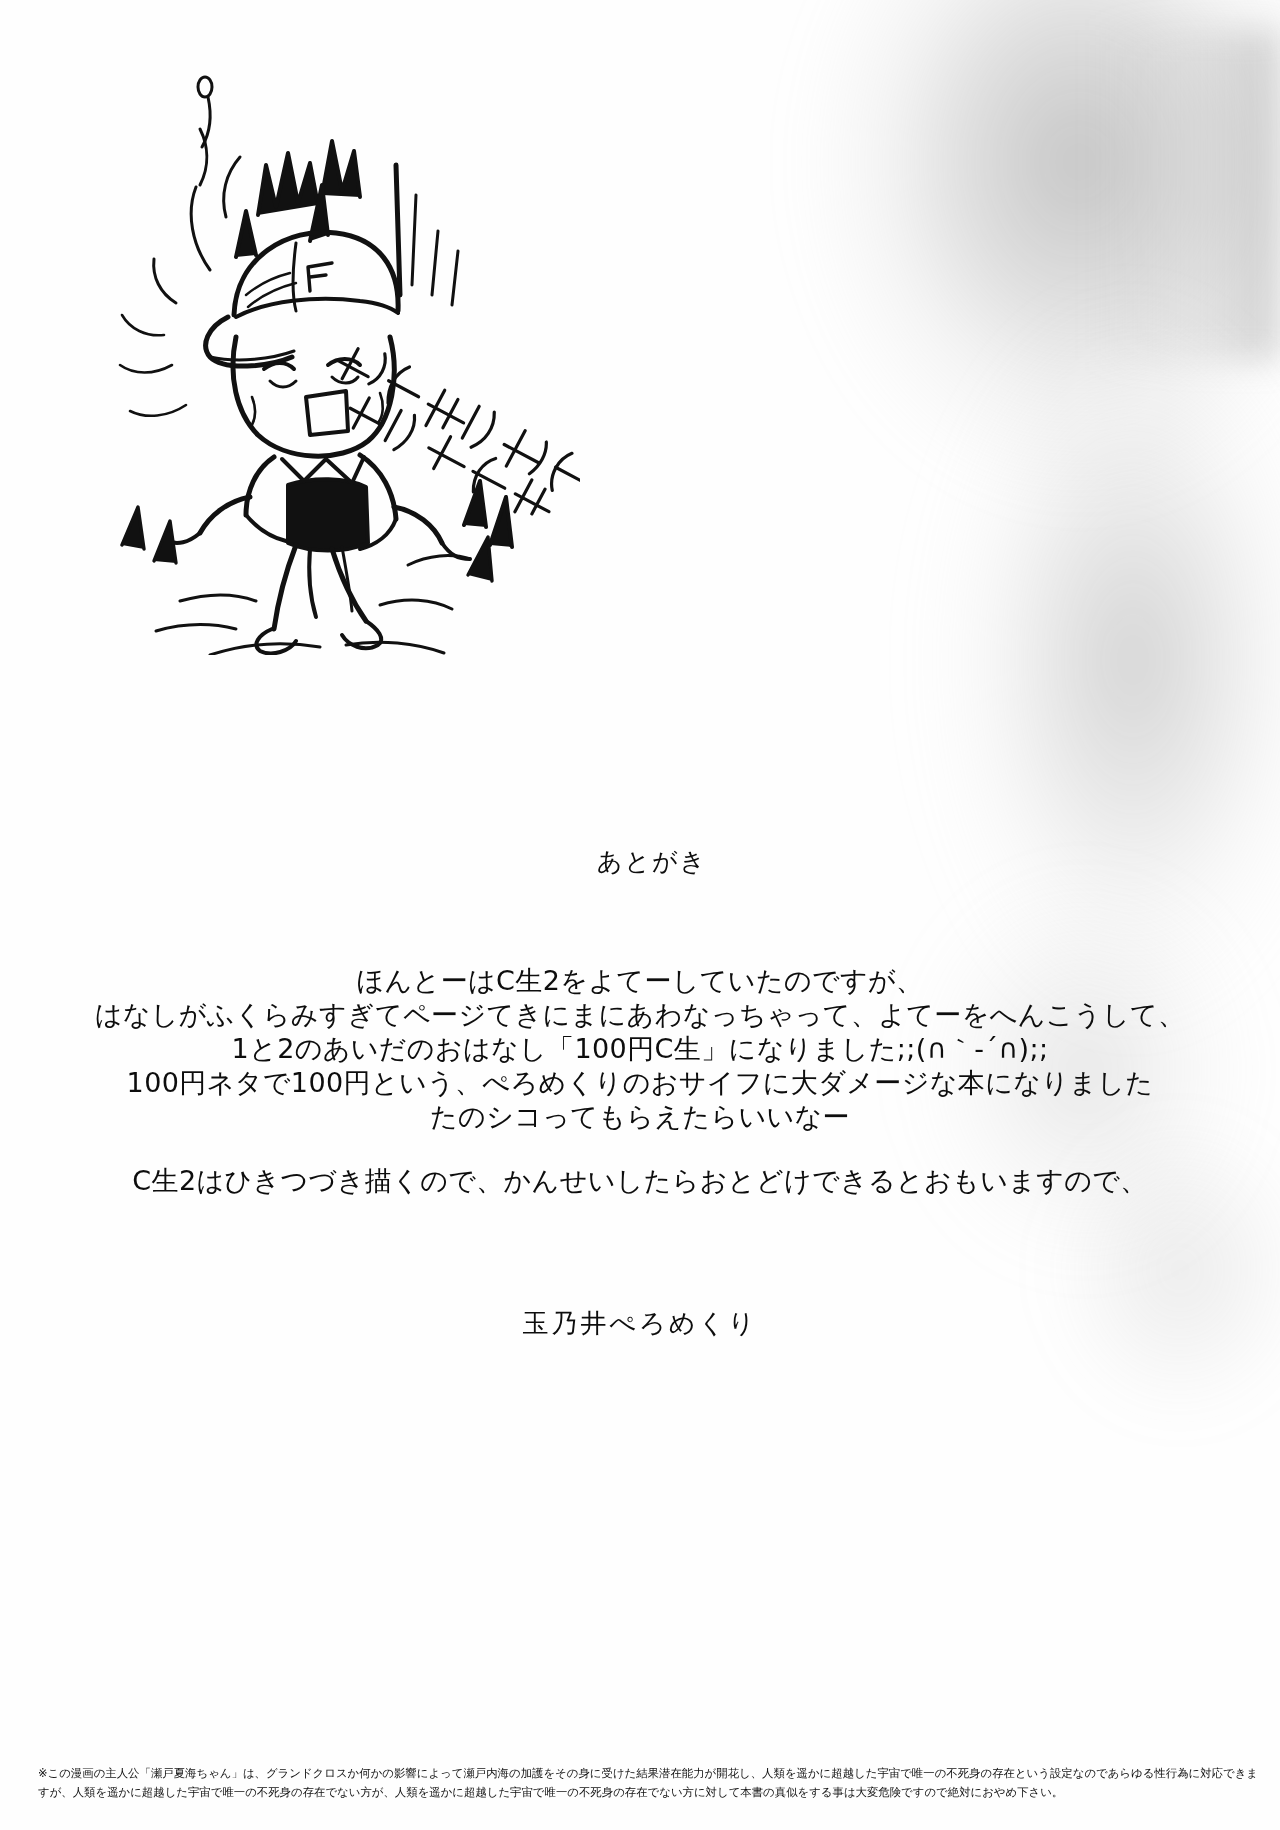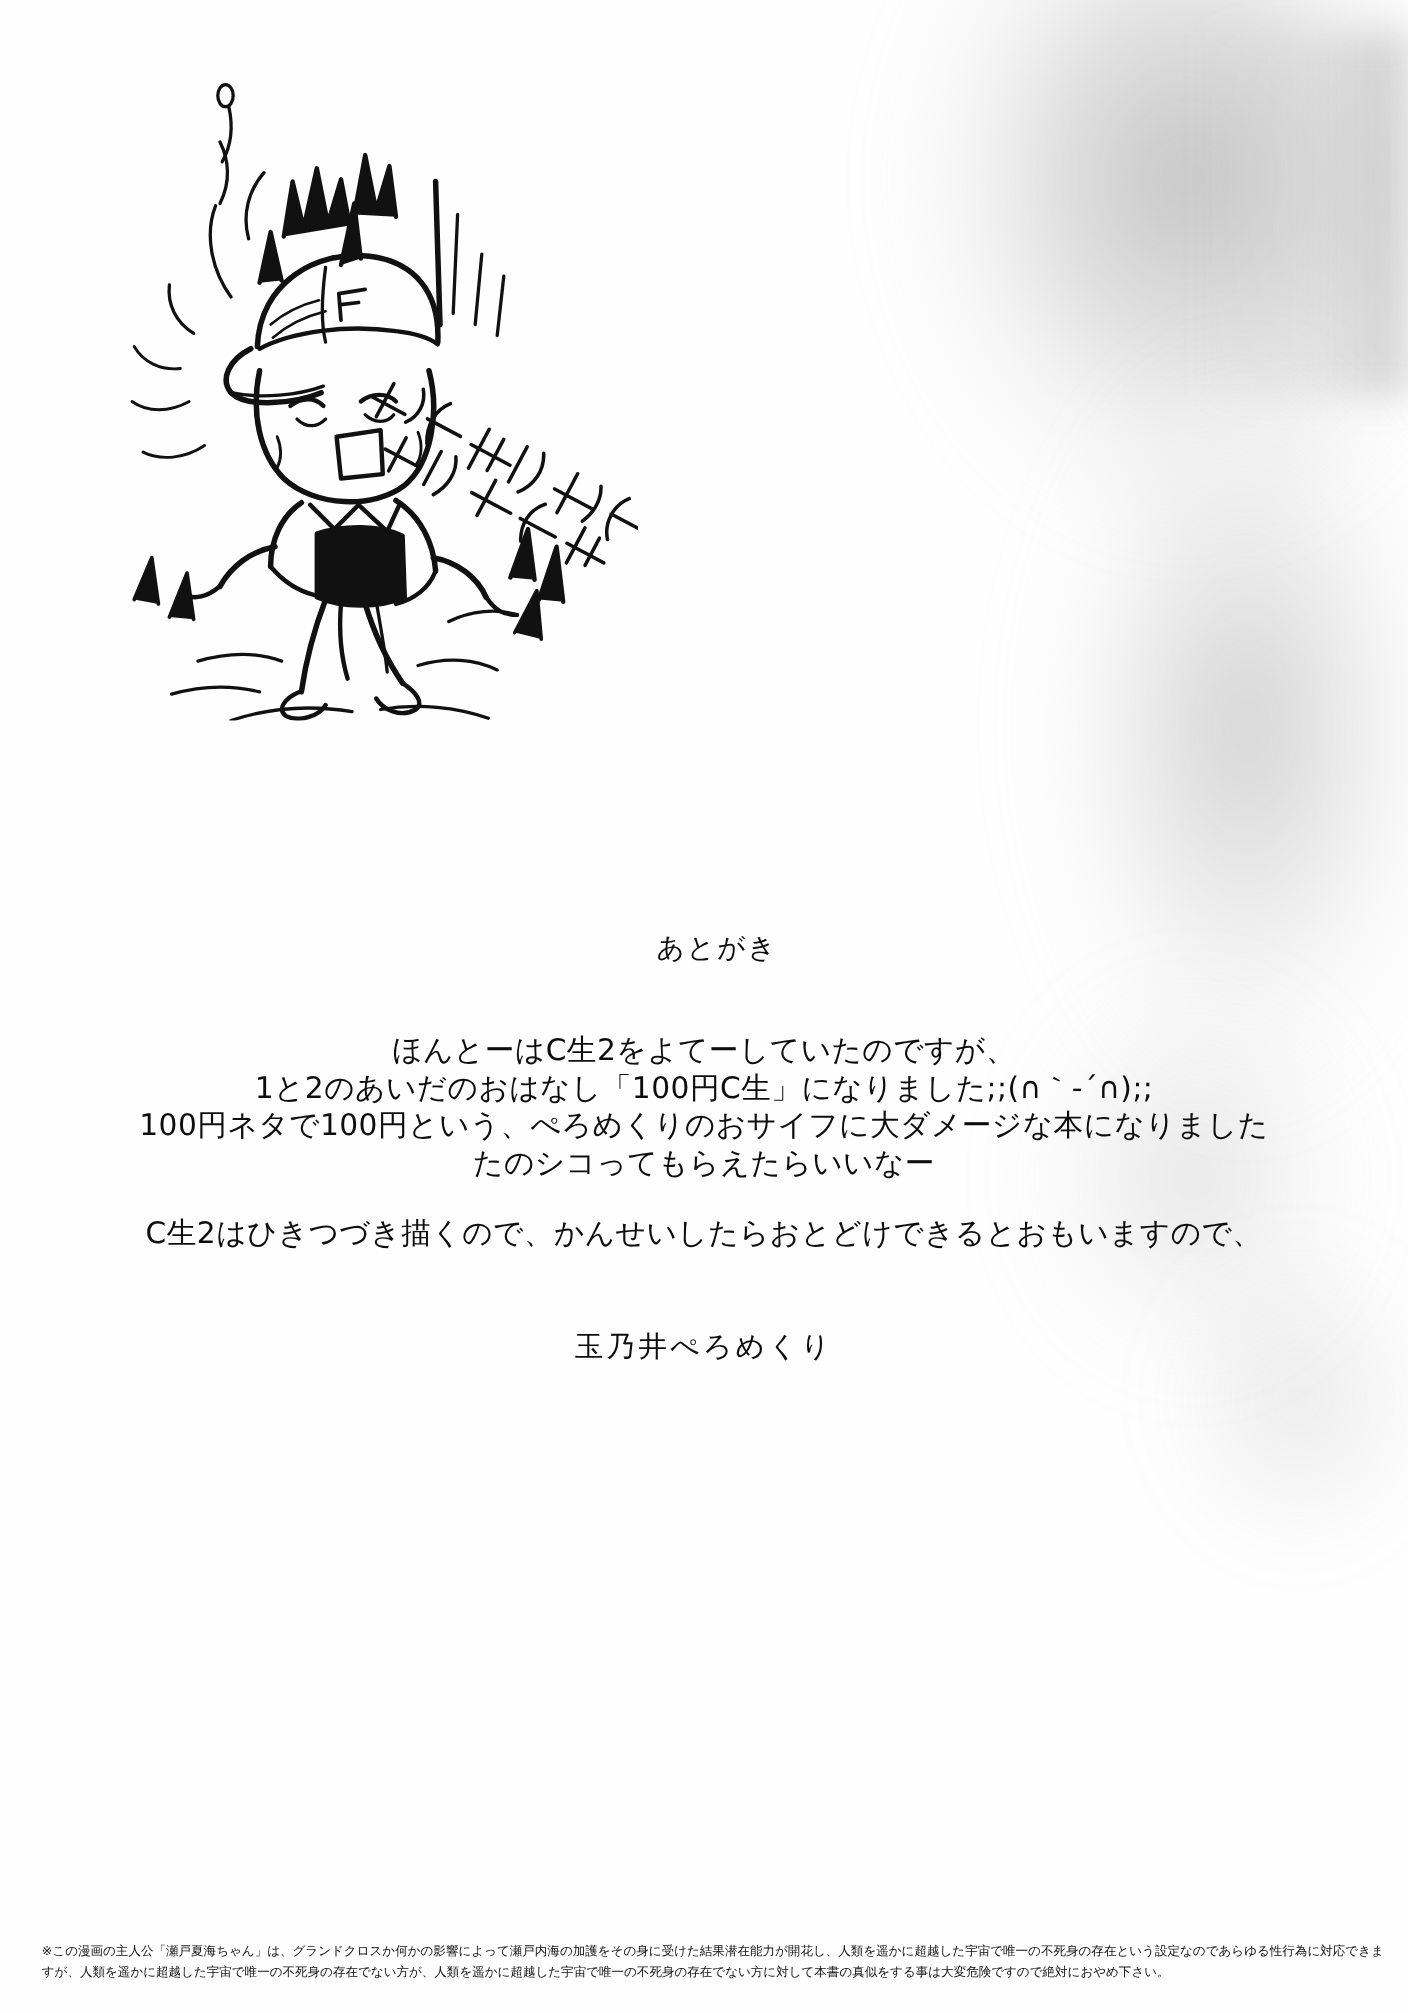--- a/index.html
+++ b/index.html
@@ -103,33 +103,33 @@
   #afterword {
     position: absolute;
     left: 0;
     top: 845px;
     width: 1280px;
     text-align: center;
   }
   .aw-title {
     font-size: 25px;
     letter-spacing: 2px;
-    margin-bottom: 61px;
+    margin-bottom: 86px;
     white-space: pre;
     padding-left: 24px;
   }
   .aw-line {
     font-size: 27px;
     line-height: 34px;
     white-space: pre;
     letter-spacing: 0.4px;
   }
   .aw-gap { height: 30px; }
   .aw-sign {
-    margin-top: 68px;
+    margin-top: 108px;
     font-size: 26px;
     letter-spacing: 3px;
     white-space: pre;
     text-align: center;
   }
 
   
   #disclaimer {
     position: absolute;
     left: 22px;
@@ -259,20 +259,21 @@
 
       </g>
     </svg>
   </div>
 
   <div id="afterword">
 
     <div class="aw-title">あとがき</div>
 
     <div class="aw-line">ほんとーはC生2をよてーしていたのですが、</div>
+    <div class="aw-line">はなしがふくらみすぎてページてきにまにあわなっちゃって、よてーをへんこうして、</div>
     <div class="aw-line">1と2のあいだのおはなし「100円C生」になりました;;(∩｀-´∩);;</div>
     <div class="aw-line">100円ネタで100円という、ぺろめくりのおサイフに大ダメージな本になりました</div>
     <div class="aw-line">たのシコってもらえたらいいなー</div>
 
     <div class="aw-gap"></div>
 
     <div class="aw-line">C生2はひきつづき描くので、かんせいしたらおとどけできるとおもいますので、</div>
 
     <div class="aw-sign">玉乃井ぺろめくり</div>
   </div>

